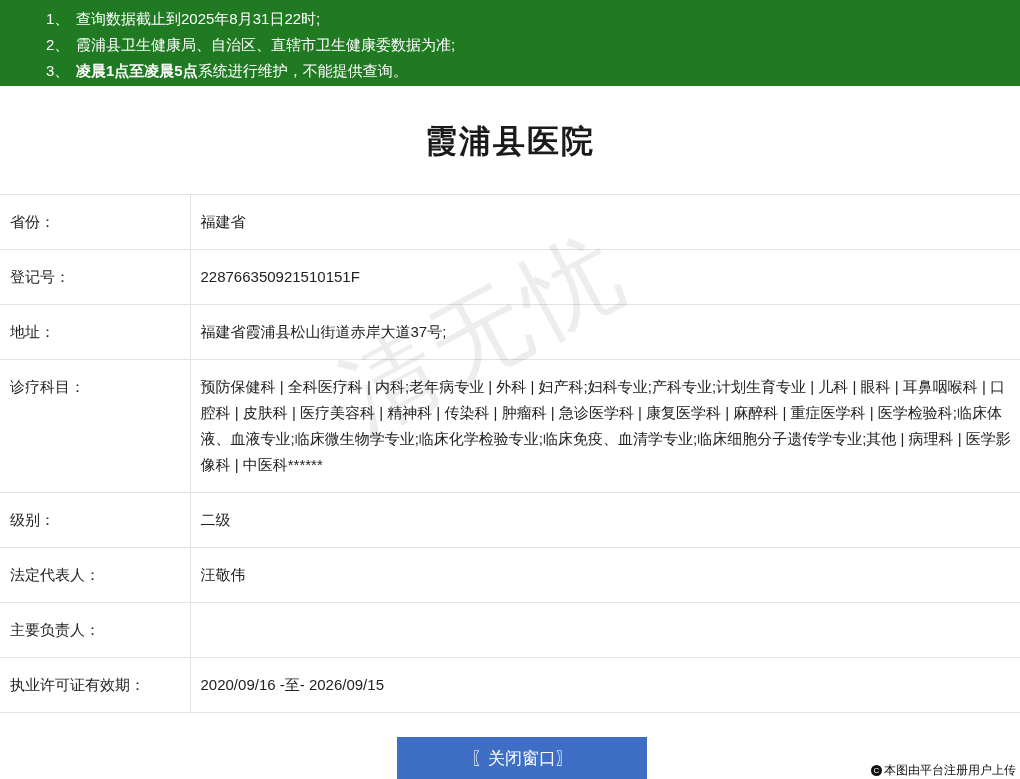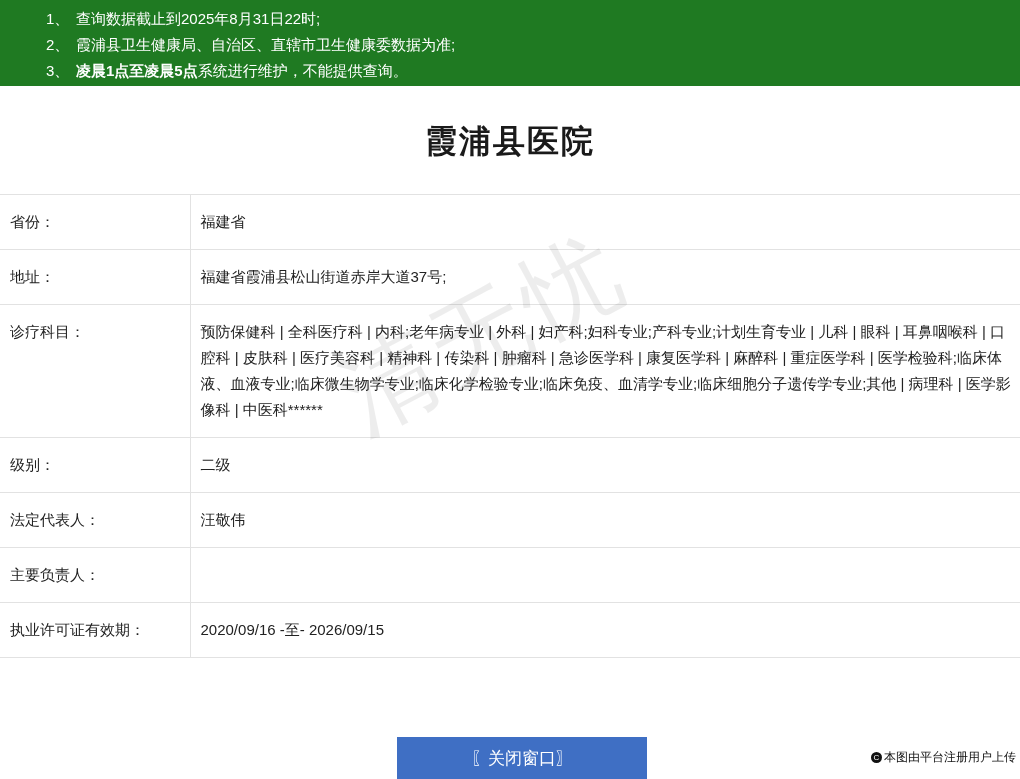--- a/index.html
+++ b/index.html
@@ -110,21 +110,21 @@
     background: #3f6fc4;
     color: #ffffff;
     font-size: 17px;
     border: none;
     cursor: pointer;
     font-family: "Liberation Sans", sans-serif;
   }
   .copyright {
     position: absolute;
     right: 4px;
-    bottom: 13px;
+    bottom: 0;
     font-size: 12px;
     color: #111;
     white-space: nowrap;
   }
   .cr-dot {
     display: inline-block;
     width: 11px;
     height: 11px;
     border-radius: 50%;
     background: #111;
@@ -162,20 +162,24 @@
 
   <div class="watermark">清无忧</div>
 
   <table class="info-table">
     <tbody>
       <tr>
         <td class="lbl">省份：</td>
         <td class="val">福建省</td>
       </tr>
       <tr>
+        <td class="lbl">登记号：</td>
+        <td class="val">228766350921510151F</td>
+      </tr>
+      <tr>
         <td class="lbl">地址：</td>
         <td class="val">福建省霞浦县松山街道赤岸大道37号;</td>
       </tr>
       <tr>
         <td class="lbl">诊疗科目：</td>
         <td class="val val-dept">预防保健科 | 全科医疗科 | 内科;老年病专业 | 外科 | 妇产科;妇科专业;产科专业;计划生育专业 | 儿科 | 眼科 | 耳鼻咽喉科 | 口腔科 | 皮肤科 | 医疗美容科 | 精神科 | 传染科 | 肿瘤科 | 急诊医学科 | 康复医学科 | 麻醉科 | 重症医学科 | 医学检验科;临床体液、血液专业;临床微生物学专业;临床化学检验专业;临床免疫、血清学专业;临床细胞分子遗传学专业;其他 | 病理科 | 医学影像科 | 中医科******</td>
       </tr>
       <tr>
         <td class="lbl">级别：</td>
         <td class="val">二级</td>

